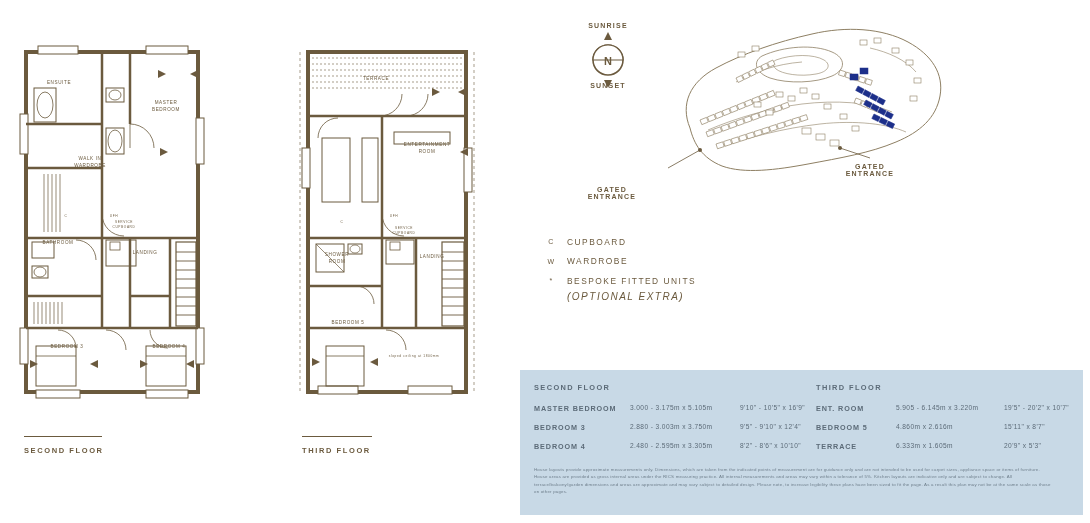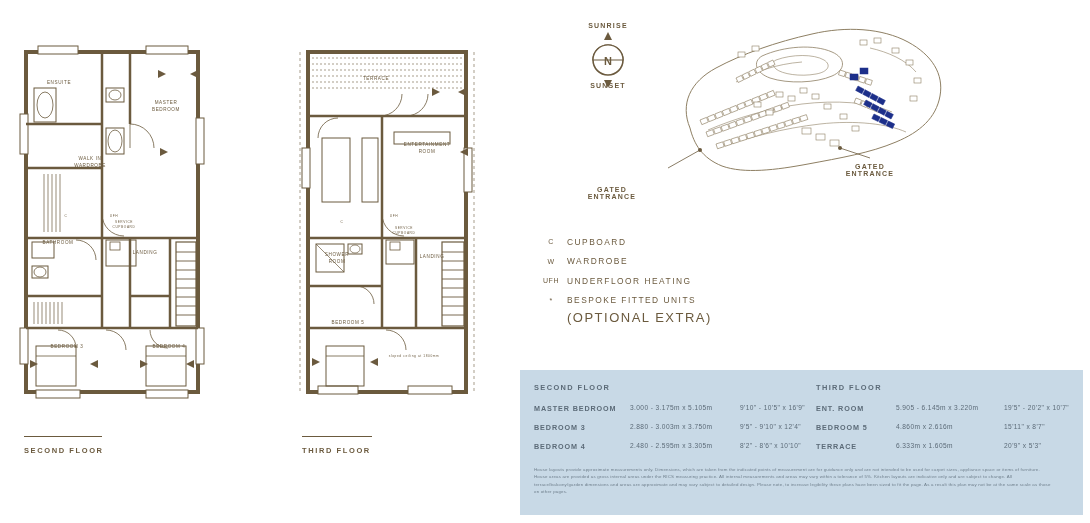--- a/index.html
+++ b/index.html
@@ -90,24 +90,25 @@
     font-size: 7px;
     color: #6b5a3e;
     letter-spacing: 0.5px;
   }
   .legend-label {
     font-size: 8.4px;
     letter-spacing: 1.5px;
     color: #6b5a3e;
   }
   .legend-sub {
-    font-size: 13px;
+    font-size: 10px;
     letter-spacing: 1.5px;
     color: #6b5a3e;
     padding-left: 32px;
+    font-style: italic;
   }
   .dash-key {
     display: inline-block;
     width: 24px;
     border-top: 1.4px dashed #6b5a3e;
     vertical-align: middle;
   }
 
   
   #schedule {
@@ -539,24 +540,20 @@
   <div id="legend">
     <div class="legend-row">
       <div class="legend-key">C</div>
       <div class="legend-label">CUPBOARD</div>
     </div>
     <div class="legend-row">
       <div class="legend-key">W</div>
       <div class="legend-label">WARDROBE</div>
     </div>
     <div class="legend-row">
-      <div class="legend-key">UFH</div>
-      <div class="legend-label">UNDERFLOOR HEATING</div>
-    </div>
-    <div class="legend-row">
       <div class="legend-key">*</div>
       <div class="legend-label">BESPOKE FITTED UNITS</div>
     </div>
     <div class="legend-sub">(OPTIONAL EXTRA)</div>
   </div>
 
   <div id="schedule">
     <div class="sched-col left">
       <div class="sched-title">SECOND FLOOR</div>
 

